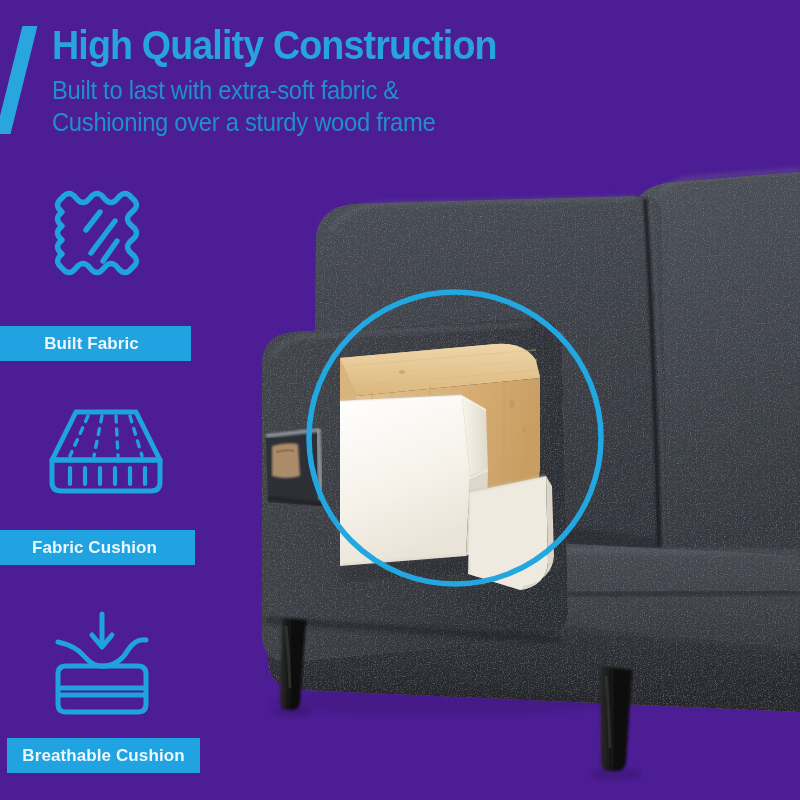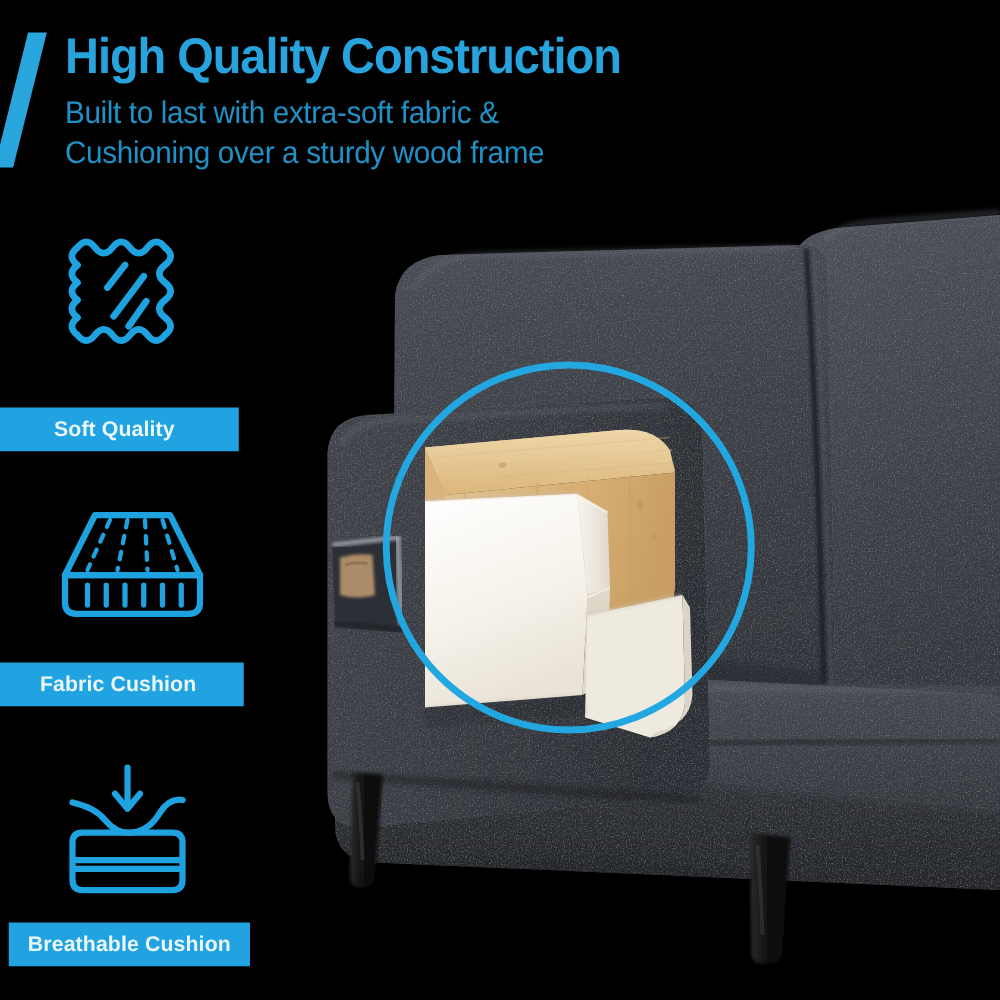--- a/index.html
+++ b/index.html
@@ -9,21 +9,21 @@
     background:#fbfbfb;
     overflow:hidden;
     position:relative;
   }
 
   
   #page {
     position:relative;
     width:800px; height:800px;
     overflow:hidden;
-    background:#000000;
+    background:#4c1d95;
   }
   #bg-texture {
     position:absolute; inset:0;
     background-image:repeating-linear-gradient(
         100deg,
         rgba(0,0,0,0.000) 0px,
         rgba(0,0,0,0.000) 3px,
         rgba(0,0,0,0.035) 3px,
         rgba(0,0,0,0.035) 4px,
         rgba(0,0,0,0.000) 4px,
@@ -304,21 +304,21 @@
                  q7,-9 14,0 q7,9 14,0 q7,-9 14,0 q7,9 14,0 q7,-9 14,0
                  q9,7 0,14 q-9,7 0,14 q9,7 0,14 q-9,7 0,14 q9,7 0,14
                  q-7,9 -14,0 q-7,-9 -14,0 q-7,9 -14,0 q-7,-9 -14,0 q-7,9 -14,0
                  q-9,-7 0,-14 q-9,-7 0,-14 q-9,-7 0,-14 q-9,-7 0,-14 q-9,-7 0,-14 Z"></path>
         <path d="M38,52 L52,34"></path>
         <path d="M43,75 L67,43"></path>
         <path d="M55,83 L69,63"></path>
       </g>
     </svg>
     <div class="feature-badge">
-      <span>Soft Quality</span>
+      <span>Built Fabric</span>
     </div>
   </div>
 
   <div class="feature" id="feature-2">
     <svg class="feature-icon" width="130" height="110" viewBox="0 0 130 110">
       <g fill="none" stroke="#1FA3E0" stroke-width="5" stroke-linecap="round" stroke-linejoin="round">
 
         <path d="M36,10 L96,10 L120,58 L12,58 Z"></path>
 
         <path d="M12,58 L120,58 L120,80 q0,9 -9,9 L21,89 q-9,0 -9,-9 Z"></path>

